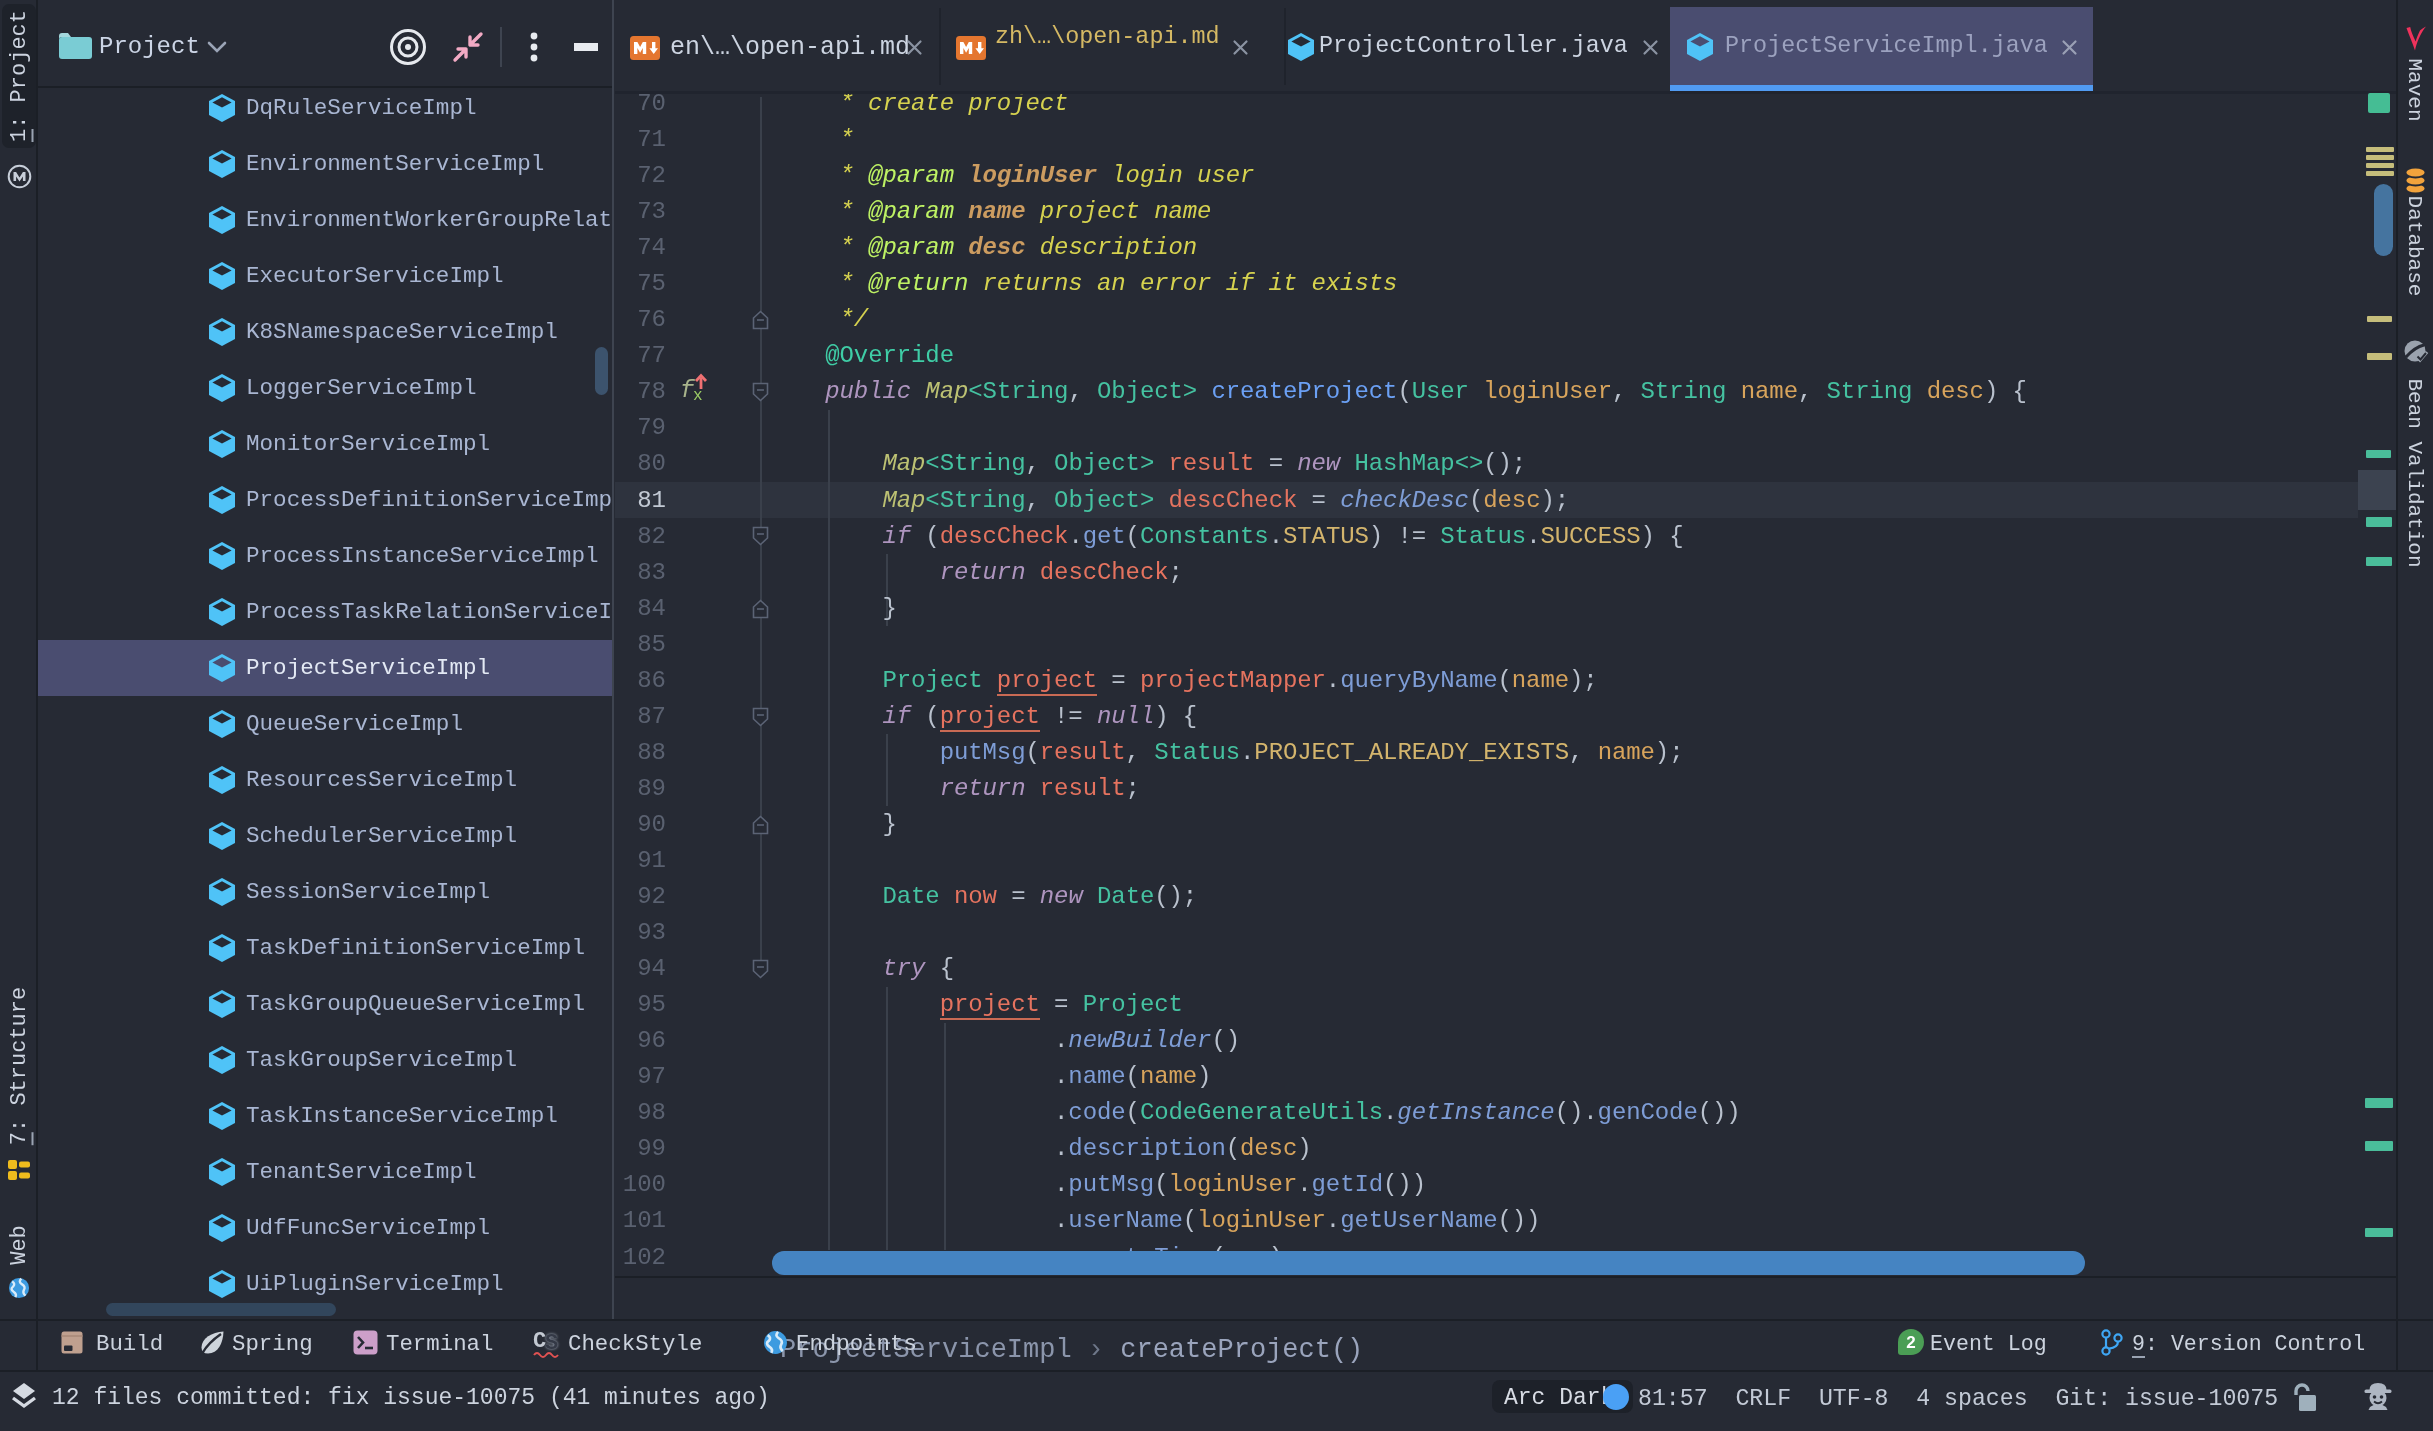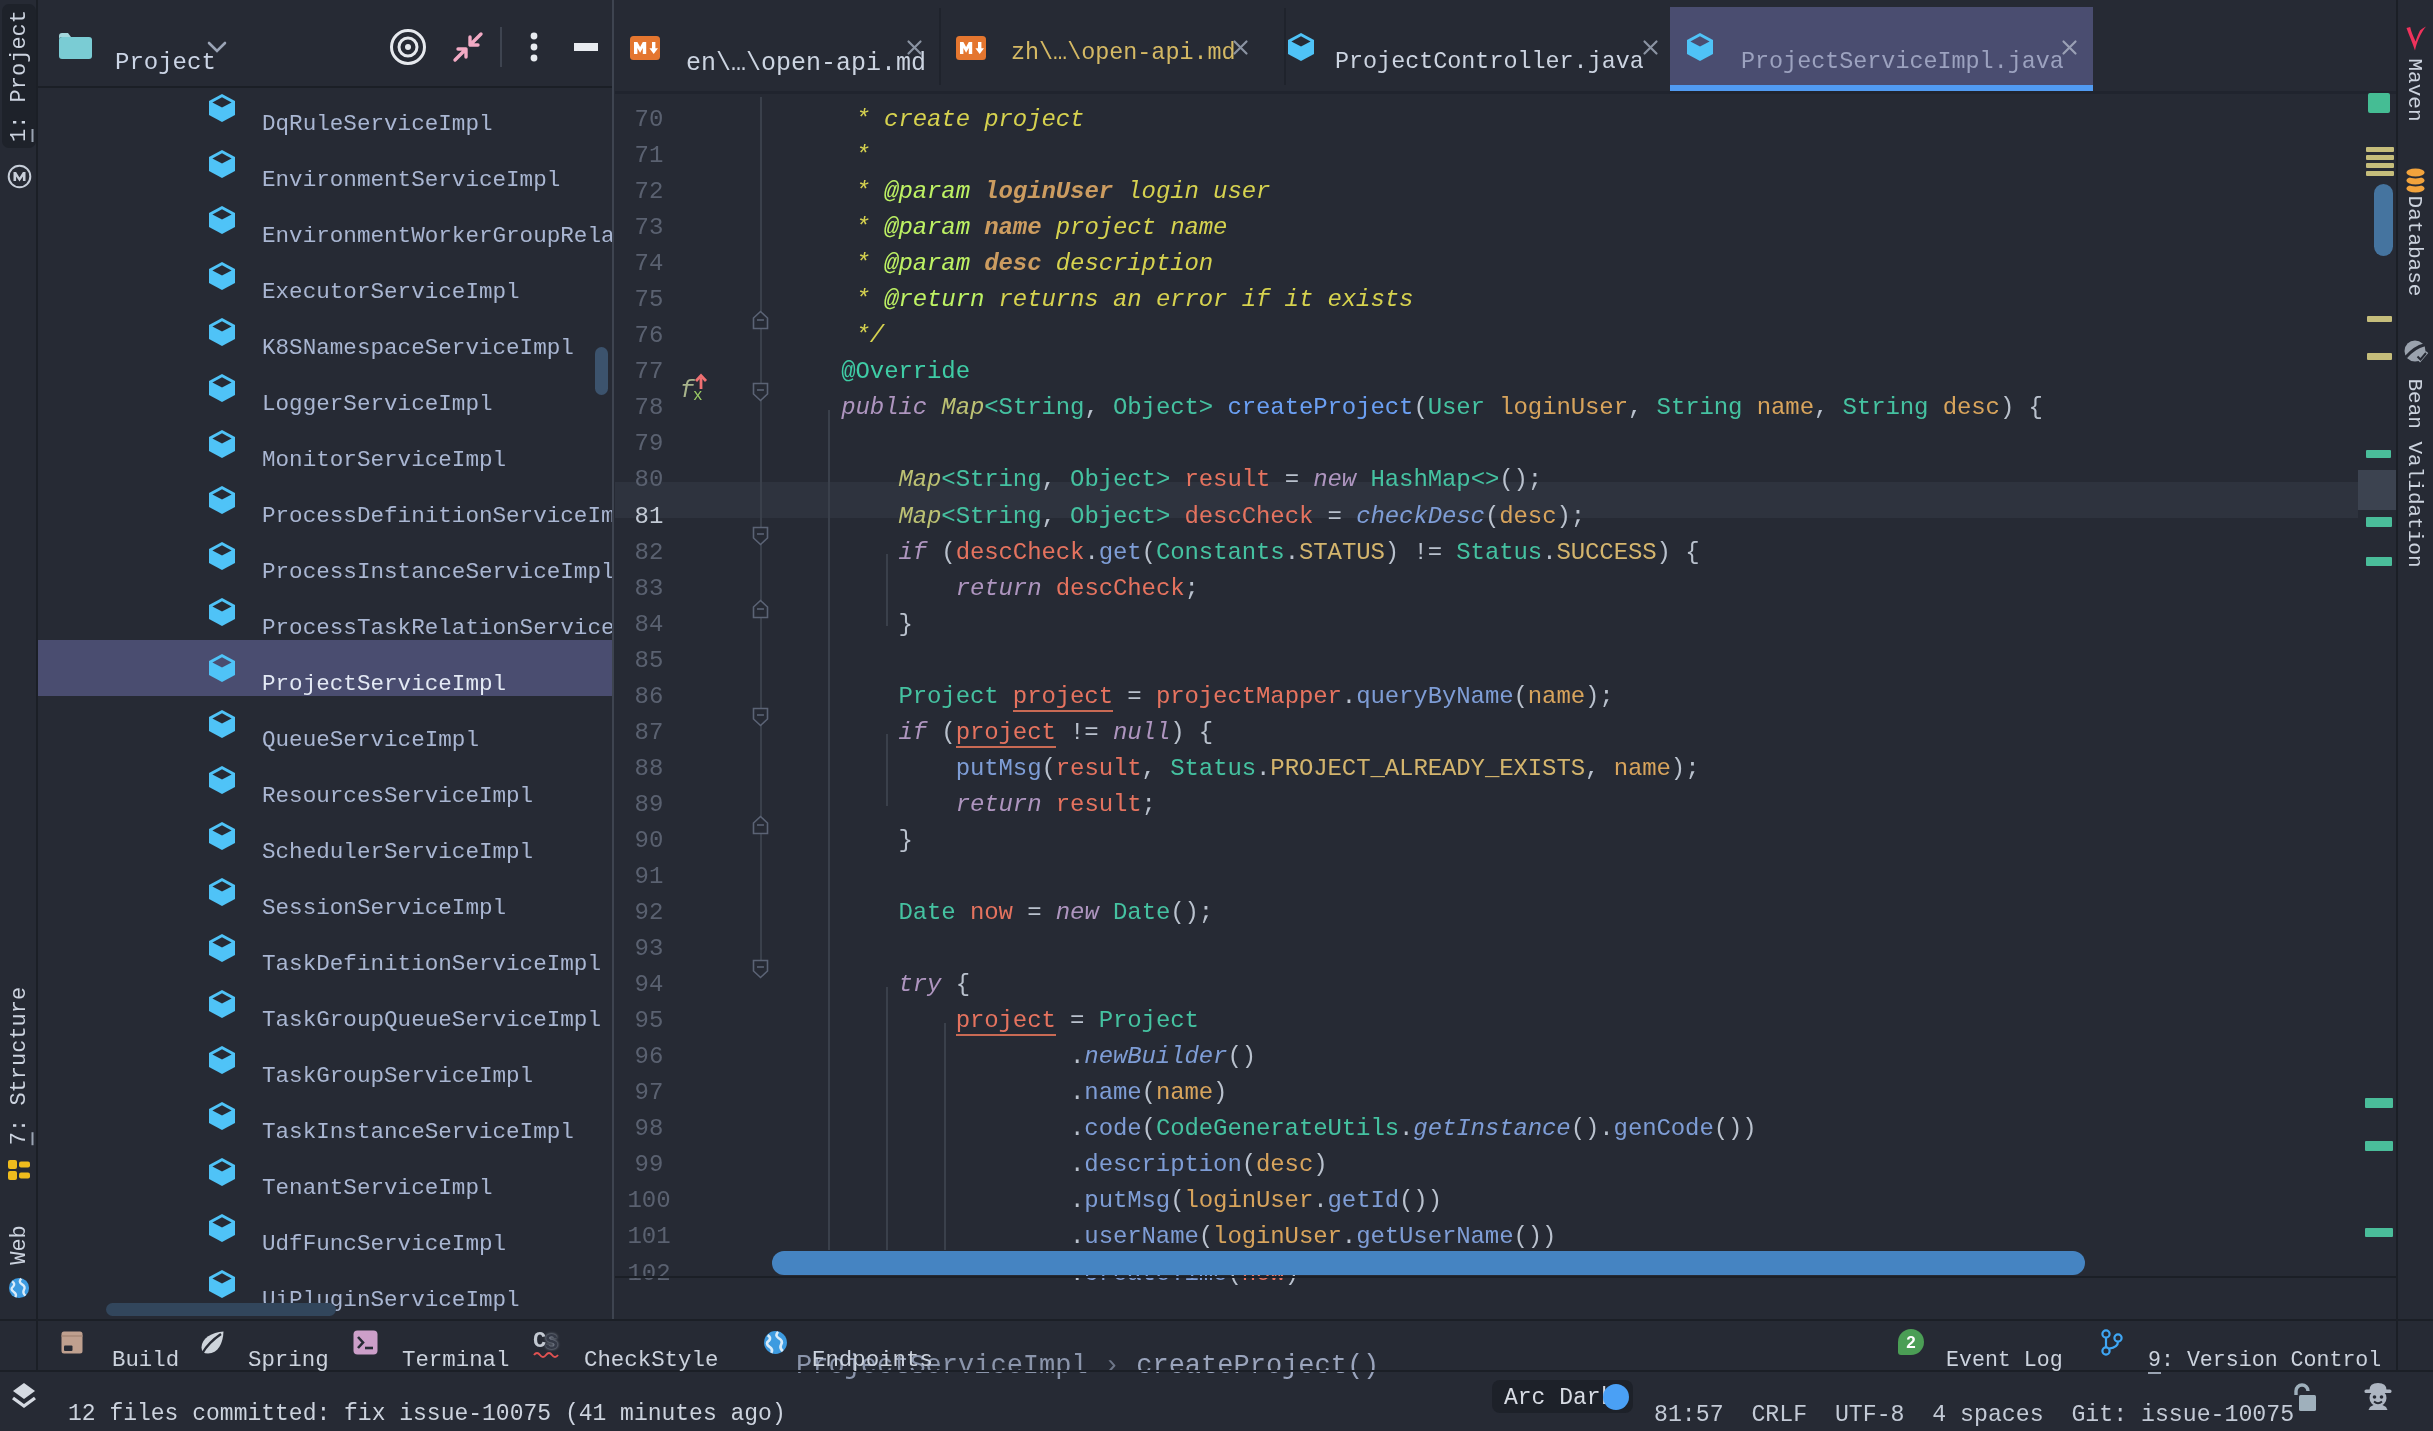--- a/index.html
+++ b/index.html
@@ -1,34 +1,34 @@
 <!DOCTYPE html>
 <html><head><meta charset="utf-8"><style>
 *{margin:0;padding:0;box-sizing:border-box}
 html,body{width:2433px;height:1431px;overflow:hidden}
 body{background:#262a34;font-family:"Liberation Mono",monospace;position:relative}
 .abs{position:absolute}
-pre{font-family:"Liberation Mono",monospace;margin:16px}
+pre{font-family:"Liberation Mono",monospace;margin:0}
 i{font-style:italic}
 .d{color:#d6d24f} .g{color:#bef264;font-weight:normal} .h{color:#cc9c60;font-weight:bold}
 .a{color:#3fcda6} .k{color:#ae95bf} .t{color:#bcc173} .c{color:#45c2a1}
 .m{color:#6ba0f4} .n{color:#7e9dd6} .v{color:#e5735f}
 .u{color:#e5735f;border-bottom:2px solid #c96a54}
 .p{color:#d8a45c} .o{color:#d4b56d}
 .vlab{position:absolute;white-space:nowrap;color:#ccd3de;font-size:21px}
 </style></head><body>
 
 <div class="abs" style="left:615px;top:482px;width:1743px;height:36px;background:#2e333e"></div>
 <div class="abs" style="left:828px;top:410px;width:2px;height:840px;background:#3a404b"></div>
 <div class="abs" style="left:886px;top:554px;width:2px;height:72px;background:#3a404b"></div>
 <div class="abs" style="left:886px;top:734px;width:2px;height:72px;background:#3a404b"></div>
 <div class="abs" style="left:886px;top:987px;width:2px;height:263px;background:#3a404b"></div>
 <div class="abs" style="left:944px;top:1023px;width:2px;height:227px;background:#3a404b"></div>
 <div class="abs" style="left:760px;top:97px;width:2px;height:878px;background:#3a404b"></div>
-<pre class="abs" style="left:600px;top:86px;width:66px;text-align:center;font-size:24px;line-height:36.04px;color:#5a6170"><span class="">70</span>
+<pre class="abs" style="left:600px;top:86px;width:66px;text-align:right;font-size:24px;line-height:36.04px;color:#5a6170"><span class="">70</span>
 <span class="">71</span>
 <span class="">72</span>
 <span class="">73</span>
 <span class="">74</span>
 <span class="">75</span>
 <span class="">76</span>
 <span class="">77</span>
 <span class="">78</span>
 <span class="">79</span>
 <span class="">80</span>

